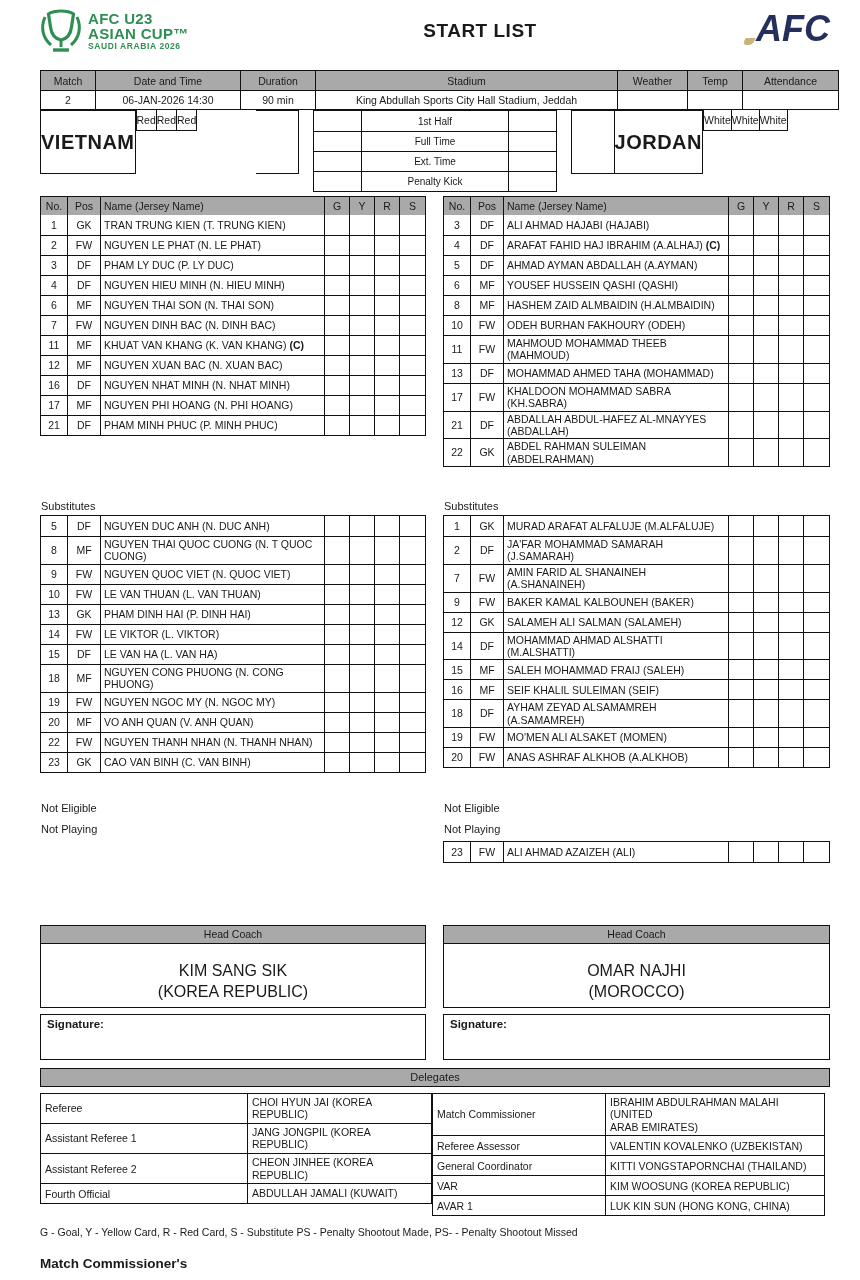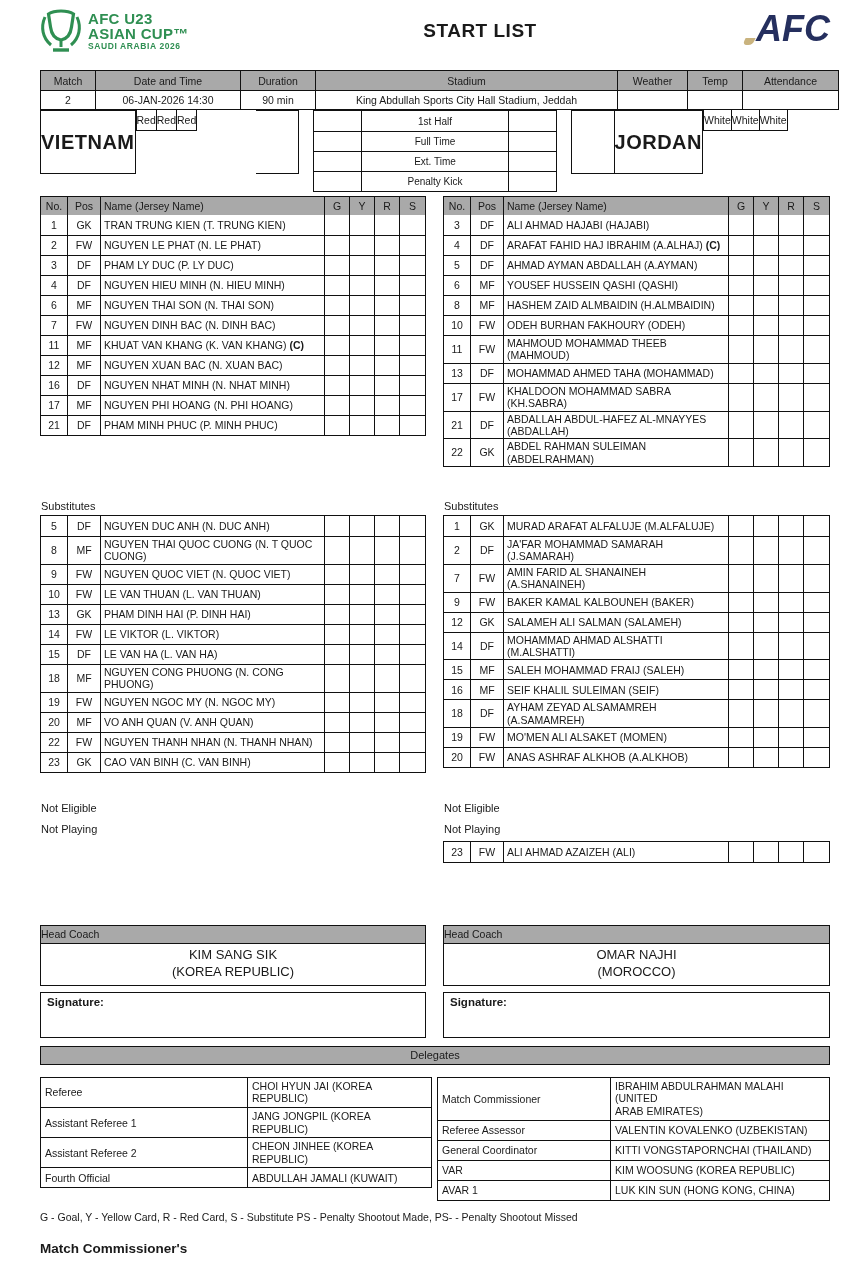--- a/index.html
+++ b/index.html
@@ -72,30 +72,30 @@
   .c-name { flex: 1; white-space: pre-line; }
   .c-box { width: 25px; justify-content: center; padding: 1px 0; }
   .cap { font-weight: bold; margin-left: 3px; white-space: pre-line; }
 
   .subs-label, .plain-label { font-size: 11px; margin: 8px 0 3px 1px; }
   .plain-label { margin: 9px 0 0 1px; }
   .zone-np { flex: 1; min-height: 86px; }
   .np-table { margin-top: 6px; }
 
   .coach-box { border: 1.5px solid #111; margin-top: 4px; }
-  .coach-head { background: #a9a9a9; font-size: 10.5px; padding: 2px 0 3px;
+  .coach-head { background: #a9a9a9; text-align: center; font-size: 10.5px; padding: 2px 0 3px;
                 border-bottom: 1.5px solid #111; }
-  .coach-body { text-align: center; font-size: 13px; line-height: 1.3; padding: 3px 0 4px; }
+  .coach-body { text-align: center; font-size: 16px; line-height: 1.3; padding: 17px 0 4px; }
   .sig-box { border: 1.5px solid #111; margin-top: 6px; height: 46px; padding: 3px 6px;
              font-weight: bold; font-size: 11.5px; }
 
   
   .del-head { border: 1.5px solid #111; background: #a9a9a9; text-align: center; font-size: 11px;
               padding: 2px 0 3px; margin-top: 8px; width: 790px; }
-  .del-cols { display: flex; gap: 5px; margin-top: 12px; }
+  .del-cols { display: flex; margin-top: 6px; }
   .del-table { border: 1.5px solid #111; align-self: flex-start; }
   .del-table.lft { width: 392px; }
   .del-table.rgt { width: 393px; }
   .del-row { display: flex; min-height: 20px; }
   .del-row + .del-row { border-top: 1.5px solid #111; }
   .del-label { border-right: 1.5px solid #111; font-size: 10.5px; padding: 2px 4px;
                display: flex; align-items: center; }
   .lft .del-label { width: 207px; }
   .rgt .del-label { width: 173px; }
   .del-value { flex: 1; font-size: 10.5px; padding: 2px 4px; display: flex; align-items: center;

